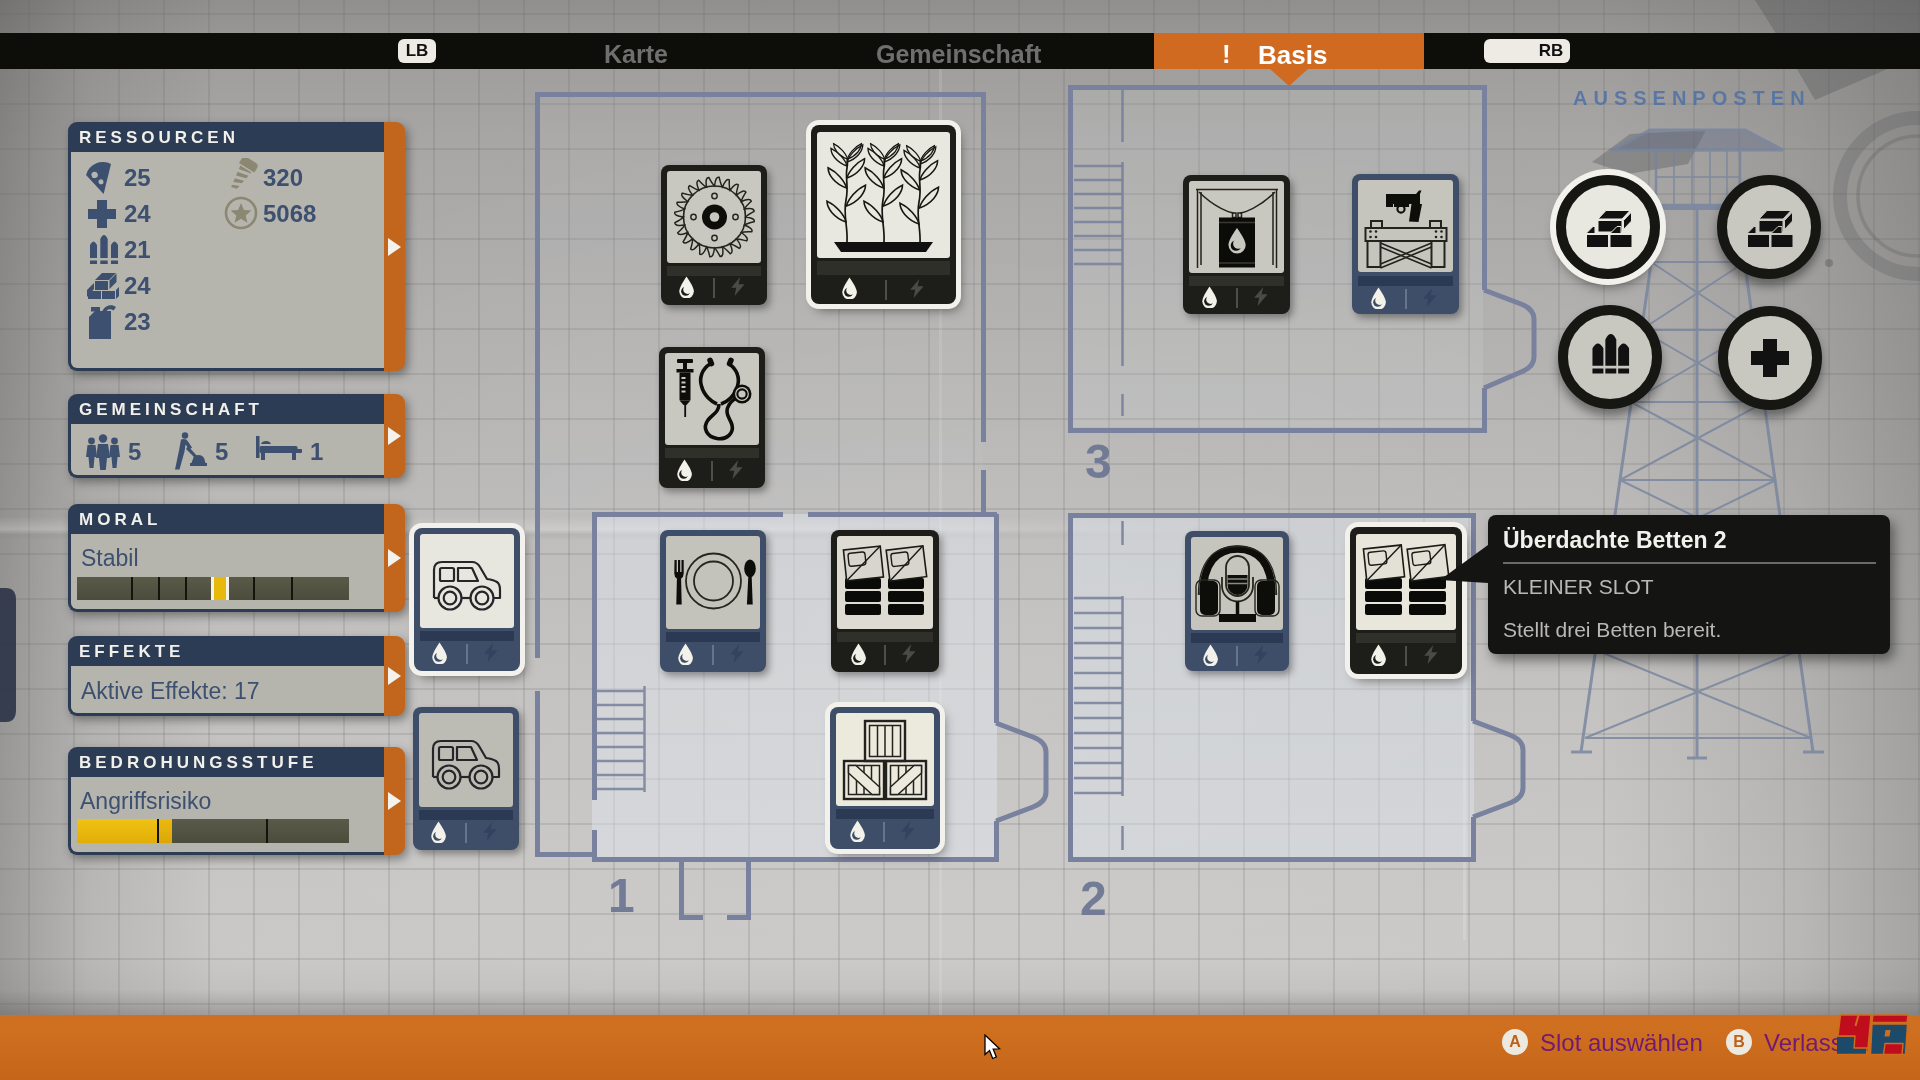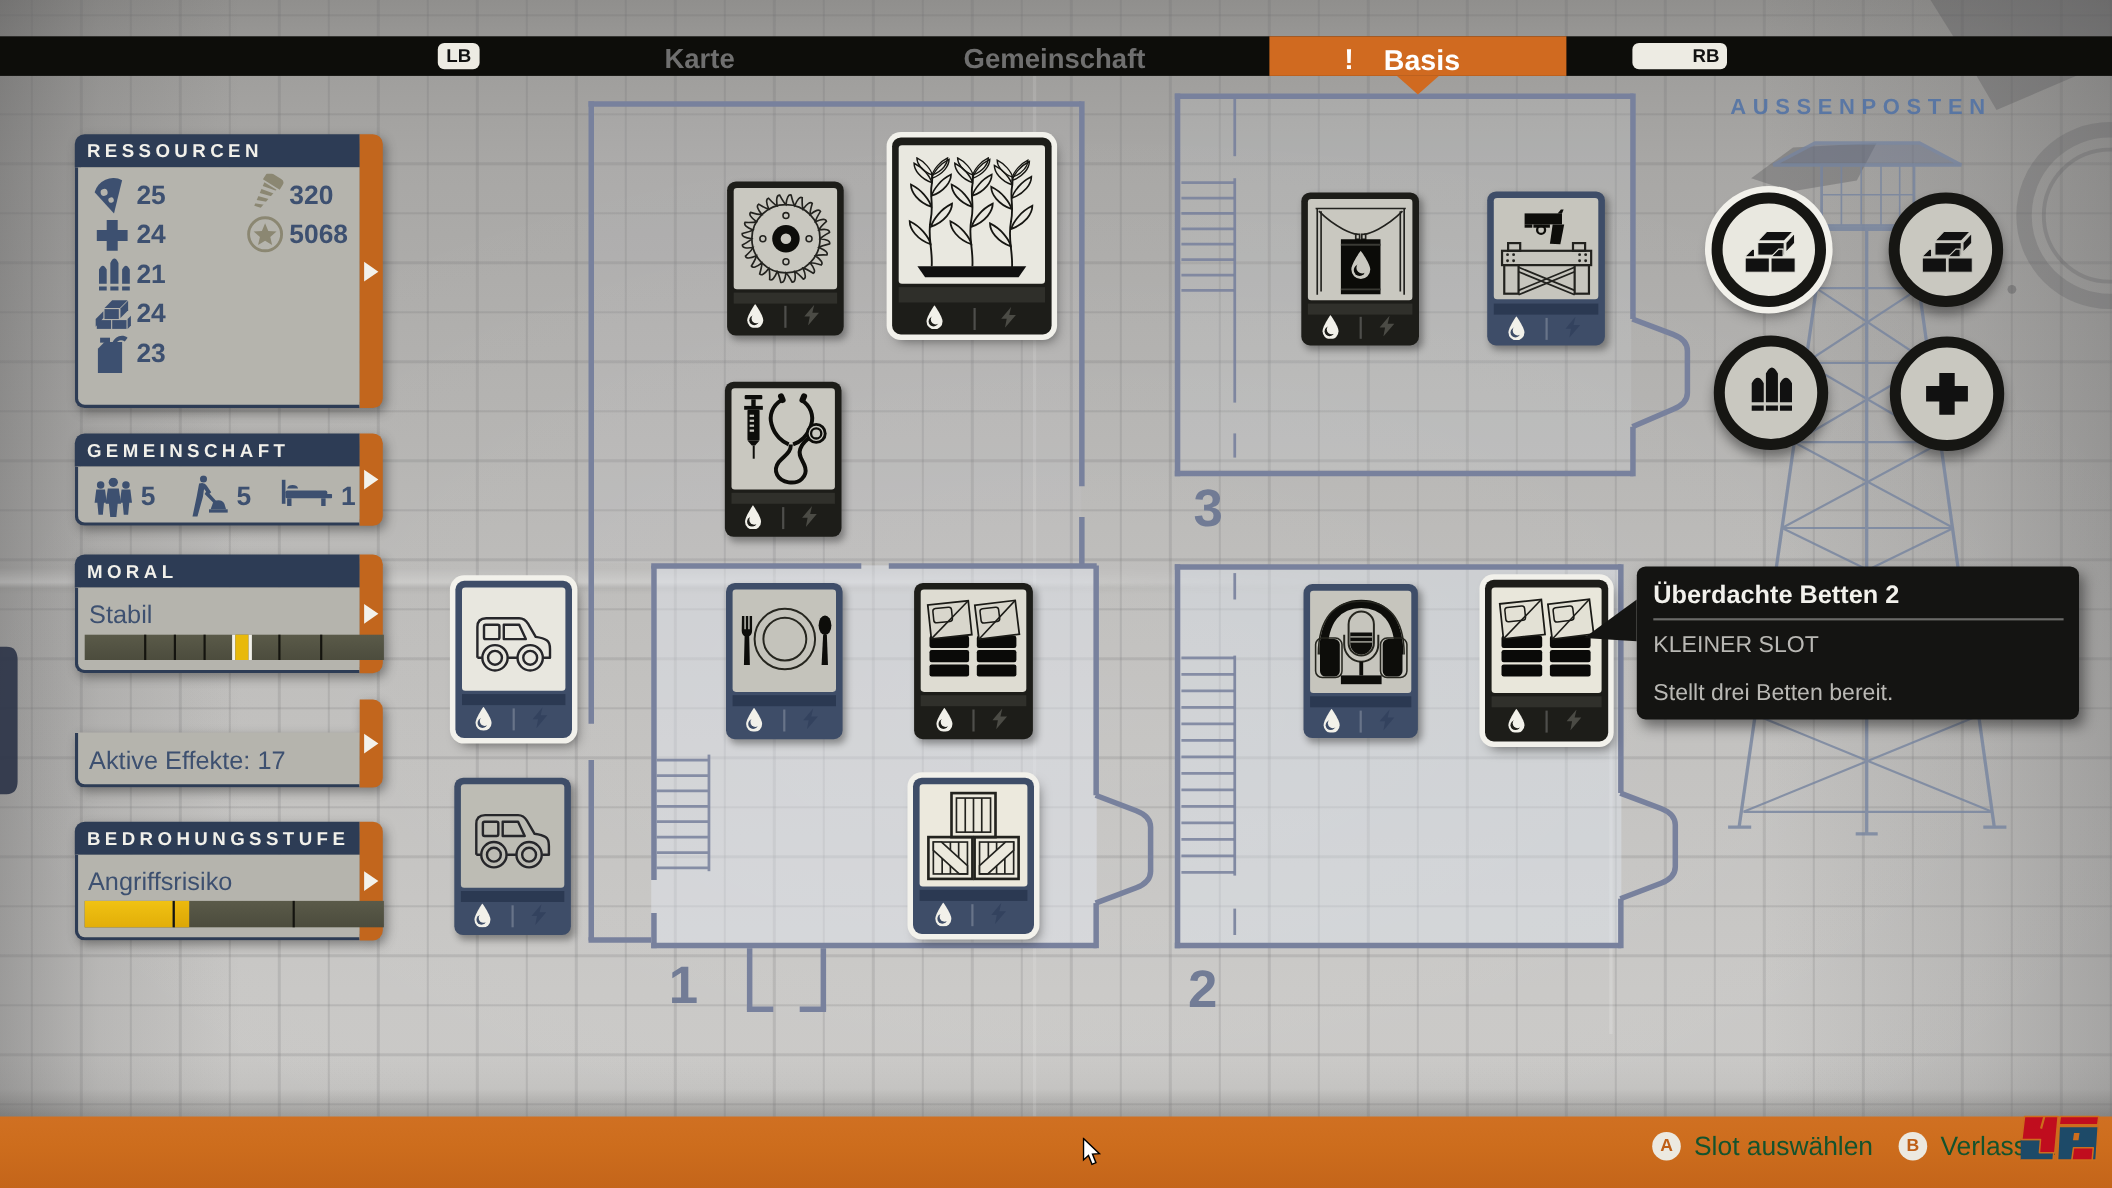--- a/index.html
+++ b/index.html
@@ -23,21 +23,21 @@
 
 .crease-v{position:absolute;top:69px;bottom:65px;width:3px;background:rgba(255,255,255,0.30);}
 .crease-h{position:absolute;left:0;width:1250px;height:24px;background:linear-gradient(180deg,rgba(255,255,255,0) 0,rgba(255,255,255,0.22) 55%,rgba(120,120,118,0.12) 78%,rgba(120,120,118,0) 100%);}
 
 #topbar{position:absolute;left:0;top:33px;width:1920px;height:36px;background:#0d0d0a;}
 .tabtxt{position:absolute;top:40px;font-weight:bold;font-size:25px;color:#6f6f6f;}
 #tab-basis{position:absolute;left:1154px;top:33px;width:270px;height:36px;background:#d06a20;}
 #tab-basis:after{content:"";position:absolute;left:116px;top:36px;border-left:19px solid transparent;border-right:19px solid transparent;border-top:17px solid #d06a20;}
 .shoulder{position:absolute;top:39px;width:38px;height:24px;background:#edebe3;border-radius:6px 6px 6px 6px;color:#111;font-weight:bold;font-size:17px;text-align:center;line-height:24px;}
 
-.panel{position:absolute;left:68px;width:280px;filter:drop-shadow(3px 4px 5px rgba(30,30,30,0.45));}
+.panel{position:absolute;left:68px;width:337px;filter:drop-shadow(3px 4px 5px rgba(30,30,30,0.45));}
 .phead{position:absolute;left:0;top:0;right:21px;height:30px;background:#2d3c55;border-radius:9px 0 0 0;
  color:#f1f0ea;font-weight:bold;font-size:17px;letter-spacing:4px;line-height:31px;padding-left:11px;}
 .pbody{position:absolute;left:0;top:30px;right:21px;bottom:0;background:#b5b4ad;
  border-left:3px solid #2d3c55;border-bottom:3px solid #2d3c55;border-radius:0 0 0 9px;}
 .pstrip{position:absolute;right:0;top:0;bottom:0;width:21px;background:#c2661d;border-radius:0 9px 9px 0;}
 .parrow{position:absolute;right:4px;top:50%;margin-top:-9px;width:0;height:0;
  border-top:9px solid transparent;border-bottom:9px solid transparent;border-left:13px solid #f3f2ec;}
 .num{color:#3d5070;font-weight:bold;font-size:24px;position:absolute;}
 .ptext{color:#3d5070;font-size:23px;position:absolute;}
 
@@ -62,21 +62,21 @@
 #tip .t1{position:absolute;left:15px;top:12px;color:#f2f1ec;font-weight:bold;font-size:23px;}
 #tip .sep{position:absolute;left:15px;right:14px;top:47px;height:2px;background:#6a6a68;}
 #tip .t2{position:absolute;left:15px;top:60px;color:#b9b8b4;font-size:21px;}
 #tip .t3{position:absolute;left:15px;top:103px;color:#b9b8b4;font-size:21px;}
 
 .opc{position:absolute;width:84px;height:84px;border-radius:50%;background:#c9c8c0;border:10px solid #161613;box-shadow:0 7px 10px rgba(25,25,25,0.45);}
 .opc.sel{background:#e9e8e0;box-shadow:0 0 0 6px #f2f1eb,0 8px 12px rgba(25,25,25,0.5);}
 
 #botbar{position:absolute;left:0;top:1015px;width:1920px;height:65px;background:linear-gradient(180deg,#d07022 0%,#cd6d1d 40%,#c4651a 100%);}
 .bcirc{position:absolute;top:1029px;width:26px;height:26px;border-radius:50%;background:#ece9e0;color:#bf6018;font-weight:bold;font-size:16px;text-align:center;line-height:26px;}
-.btxt{position:absolute;top:1029px;color:#14532d;font-size:24px;}
+.btxt{position:absolute;top:1029px;color:#701a75;font-size:24px;}
 </style></head>
 <body>
 <div id="stage">
 
 <div id="paper"></div>
 
 <div id="vign"></div>
 
 <div id="grid"></div>
 
@@ -426,20 +426,21 @@
 <div style="position:absolute;left:108px;top:0;width:2px;height:23px;background:#14140f;"></div>
 <div style="position:absolute;left:134px;top:0;width:3px;height:23px;background:#f2f1ea;"></div>
 <div style="position:absolute;left:137px;top:0;width:12px;height:23px;background:#e8b90b;"></div>
 <div style="position:absolute;left:149px;top:0;width:3px;height:23px;background:#f2f1ea;"></div>
 <div style="position:absolute;left:176px;top:0;width:2px;height:23px;background:#14140f;"></div>
 <div style="position:absolute;left:214px;top:0;width:2px;height:23px;background:#14140f;"></div>
 </div>
 </div>
 
 <div class="panel" style="top:636px;height:80px;">
+<div class="phead">EFFEKTE</div>
 <div class="pbody"></div>
 <div class="pstrip">
         <div class="parrow"></div>
       </div>
 
 <div class="ptext" style="left:13px;top:42px;">Aktive Effekte: 17</div>
 </div>
 
 <div class="panel" style="top:747px;height:108px;">
 <div class="phead">BEDROHUNGSSTUFE</div>

